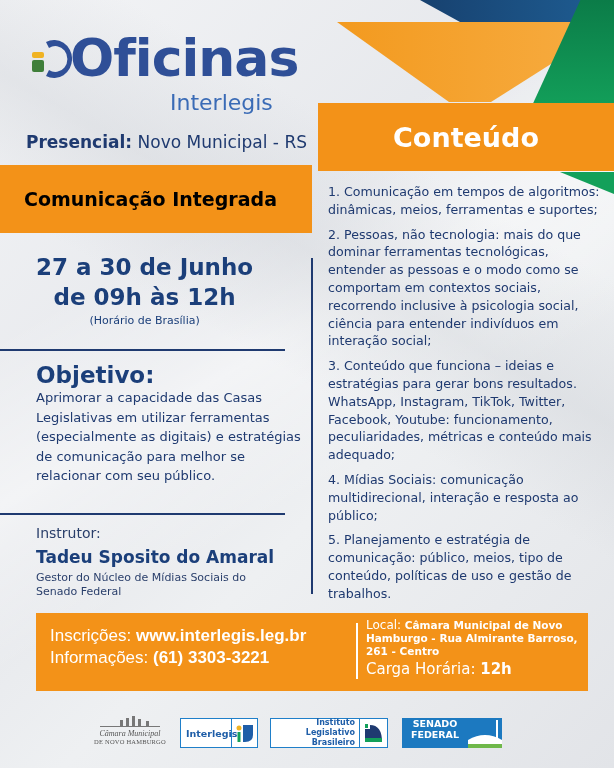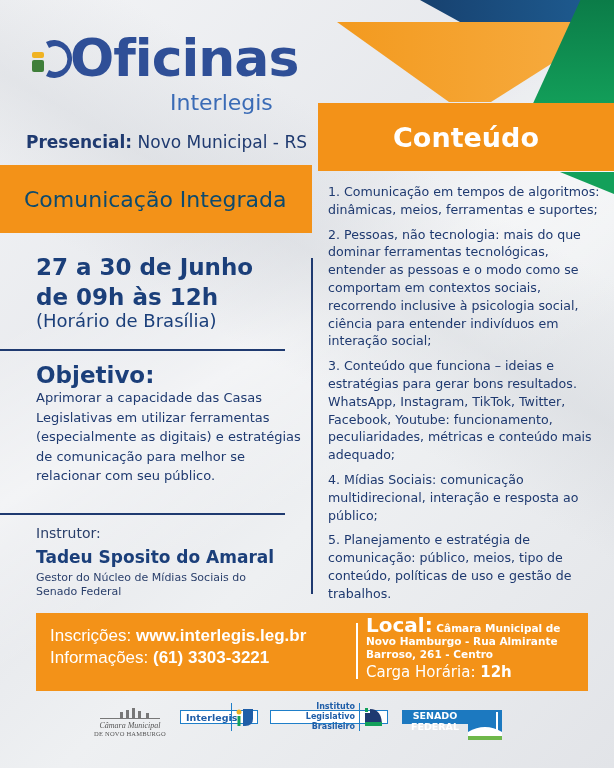--- a/index.html
+++ b/index.html
@@ -29,26 +29,26 @@
   .logo { position: absolute; left: 32px; top: 30px; }
   .logo-mark { position: absolute; left: 0; top: 6px; width: 40px; height: 46px; }
   .logo-title { position: absolute; left: 38px; top: -2px; font-size: 52px; font-weight: bold; color: #2f4f97; letter-spacing: -1px; line-height: 60px; font-family: "DejaVu Sans", sans-serif; }
   .logo-sub { position: absolute; left: 138px; top: 60px; font-size: 22px; color: #3a6bb6; font-family: "DejaVu Sans", sans-serif; }
 
   .presencial { position: absolute; left: 26px; top: 132px; font-size: 17px; color: #1f3a70; font-family: "DejaVu Sans", sans-serif; white-space: nowrap; }
   .presencial b { font-weight: bold; }
 
   
   .course-bar { position: absolute; left: 0; top: 165px; width: 312px; height: 68px; background: #f39218; display: flex; align-items: center; padding-left: 24px; }
-  .course-bar span { color: #0c4a6e; font-weight: normal; font-size: 22px; font-family: "DejaVu Sans", sans-serif; white-space: nowrap; }
-
-  .dates { position: absolute; left: 36px; top: 252px; color: #1b3f7a; font-family: "DejaVu Sans", sans-serif; }
+  .course-bar span { color: #000000; font-weight: bold; font-size: 19px; font-family: "DejaVu Sans", sans-serif; white-space: nowrap; }
+
+  .dates { position: absolute; left: 36px; top: 252px; color: #1b3f7a; font-family: "DejaVu Sans", sans-serif; text-align: center; }
   .dates .d1 { font-size: 23px; font-weight: bold; line-height: 30px; white-space: nowrap; }
   .dates .d2 { font-size: 23px; font-weight: bold; line-height: 30px; }
-  .dates .d3 { font-size: 18px; line-height: 18px; }
+  .dates .d3 { font-size: 11px; line-height: 18px; }
 
   .hr { position: absolute; left: 0; height: 2px; background: #1f3a70; }
   .vr { position: absolute; width: 2px; background: #1f3a70; }
 
   .objetivo { position: absolute; left: 36px; top: 362px; width: 270px; font-family: "DejaVu Sans", sans-serif; }
   .objetivo h2 { font-size: 23px; font-weight: bold; color: #1b3f7a; }
   .objetivo p { font-size: 13px; line-height: 19.5px; color: #1f3a70; }
 
   .instrutor { position: absolute; left: 36px; top: 525px; font-family: "DejaVu Sans", sans-serif; }
   .instrutor .lbl { font-size: 14px; color: #2a3f6b; }
@@ -63,27 +63,27 @@
   .content-list .item { font-size: 12.6px; line-height: 17.8px; color: #1f3a70; margin-bottom: 7px; }
 
   
   .bottom-bar { position: absolute; left: 36px; top: 613px; width: 552px; height: 78px; background: #f39218; }
   .bb-left { position: absolute; left: 14px; top: 12px; color: #fff; font-family: Liberation Sans, sans-serif; }
   .bb-left .ln { font-size: 17px; line-height: 22px; white-space: nowrap; font-weight: 300; }
   .bb-left b { font-weight: bold; }
   .bb-div { position: absolute; left: 320px; top: 10px; width: 2px; height: 56px; background: #fff; }
   .bb-right { position: absolute; left: 330px; top: 6px; color: #fff; font-family: "DejaVu Sans", sans-serif; width: 220px; }
   .bb-right .loc { font-size: 10.5px; line-height: 13px; font-weight: bold; }
-  .bb-right .loc .big { font-size: 20px; font-weight: bold; }
+  .bb-right .loc .big { font-size: 12px; font-weight: normal; }
   .bb-right .ch { font-size: 15px; margin-top: 2px; }
   .bb-right .ch b { font-weight: bold; }
 
   
   .logos { position: absolute; top: 710px; left: 0; width: 614px; height: 40px; }
-  .lg { position: absolute; top: 0; height: 14px; }
+  .lg { position: absolute; top: 8px; height: 30px; }
   .lg-camara { left: 94px; width: 72px; text-align: center; color: #555; font-family: "Liberation Serif", serif; }
   .lg-camara .skyline { height: 9px; border-bottom: 1px solid #777; margin: 0 6px; position: relative; }
   .lg-camara .skyline i { position: absolute; bottom: 0; width: 3px; background: #777; }
   .lg-camara .l1 { font-size: 8px; font-style: italic; margin-top: 2px; text-align: center; }
   .lg-camara .l2 { font-size: 6.5px; letter-spacing: 0.2px; }
   .lg-interlegis { left: 180px; width: 78px; border: 1px solid #1f7fc9; background: #fff; display:flex; align-items:center; }
   .lg-interlegis .t { font-size: 9.5px; color: #1f5ea8; font-weight: bold; padding-left: 5px; width: 50px; font-family: "DejaVu Sans", sans-serif; }
   .lg-interlegis .ic { width: 26px; height: 28px; border-left: 1px solid #1f7fc9; position: relative; }
   .lg-ilb { left: 270px; width: 118px; border: 1px solid #1f7fc9; background:#fff; display:flex; align-items:center; }
   .lg-ilb .t { font-size: 8px; color: #1f5ea8; font-weight: bold; text-align: right; width: 88px; padding-right: 4px; line-height: 10px; font-family: "DejaVu Sans", sans-serif; }

